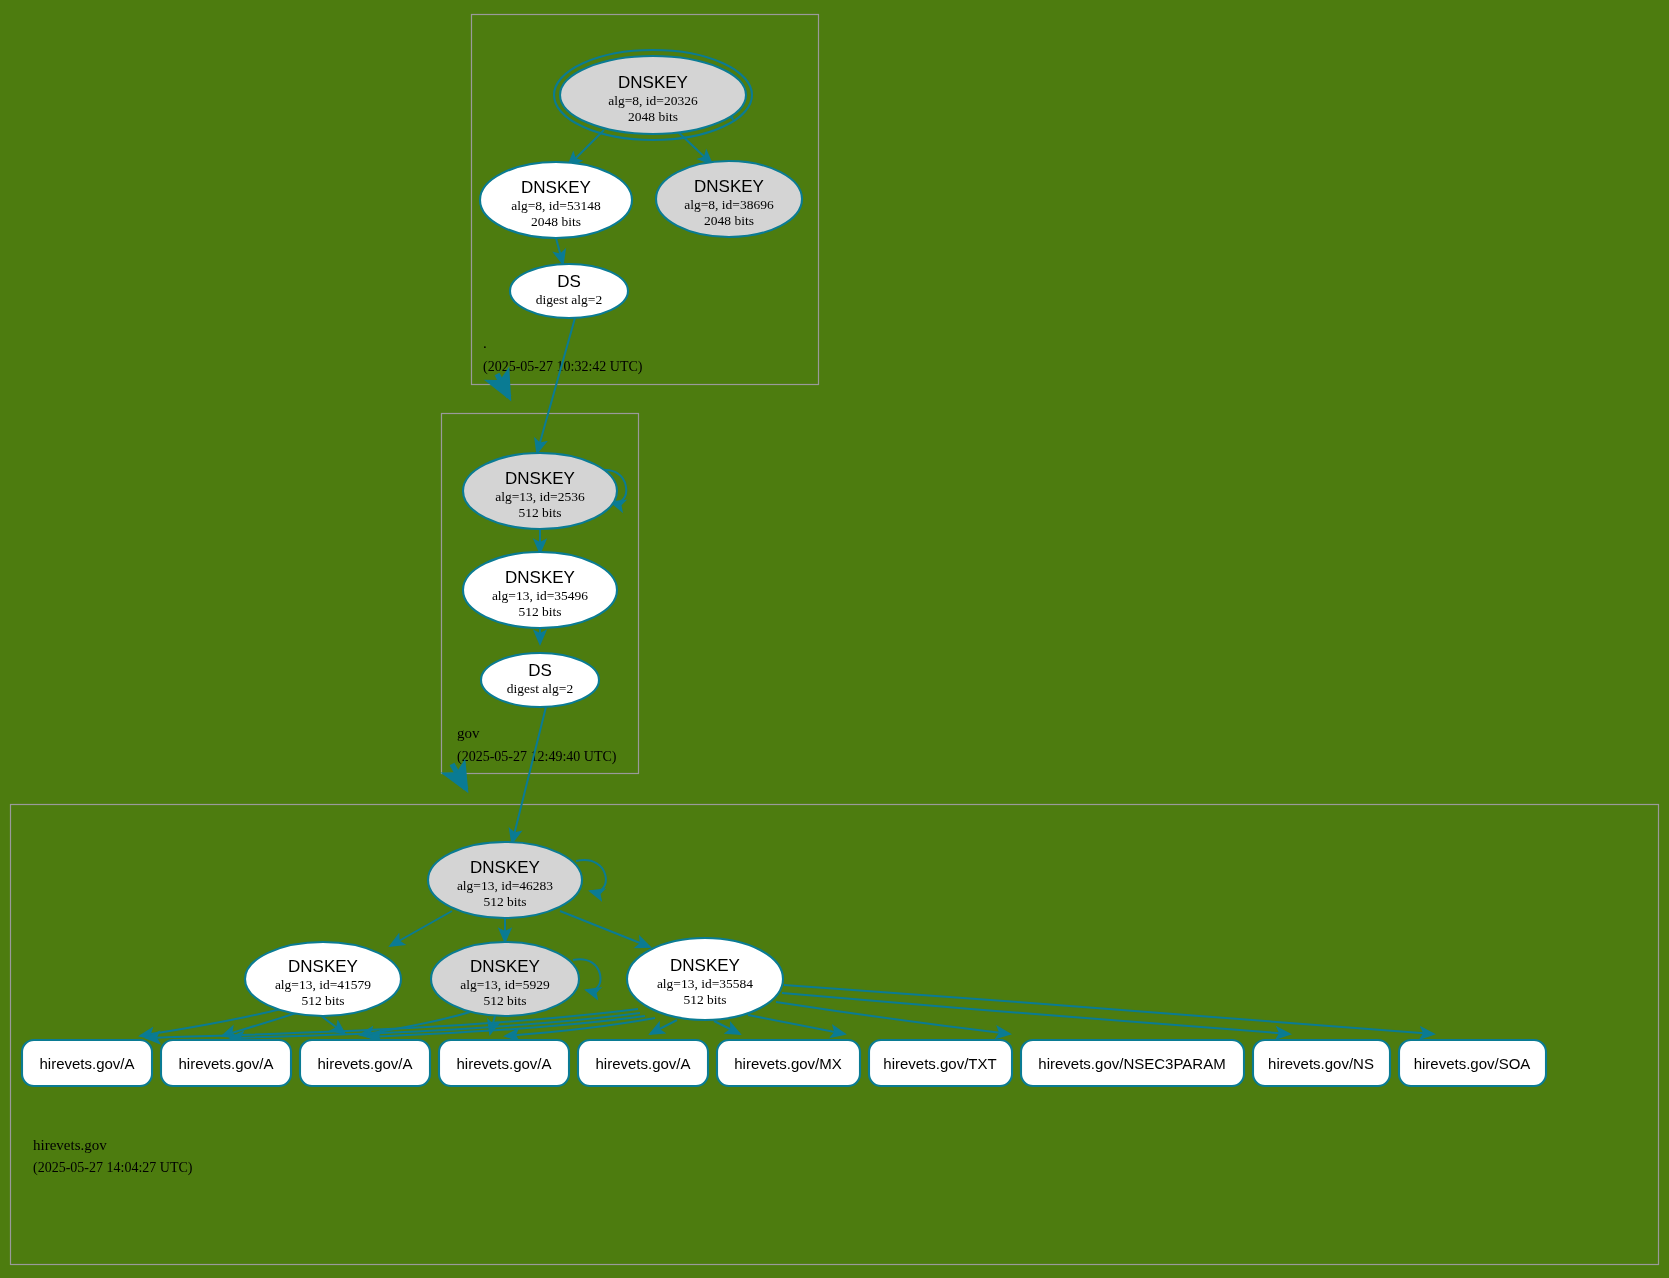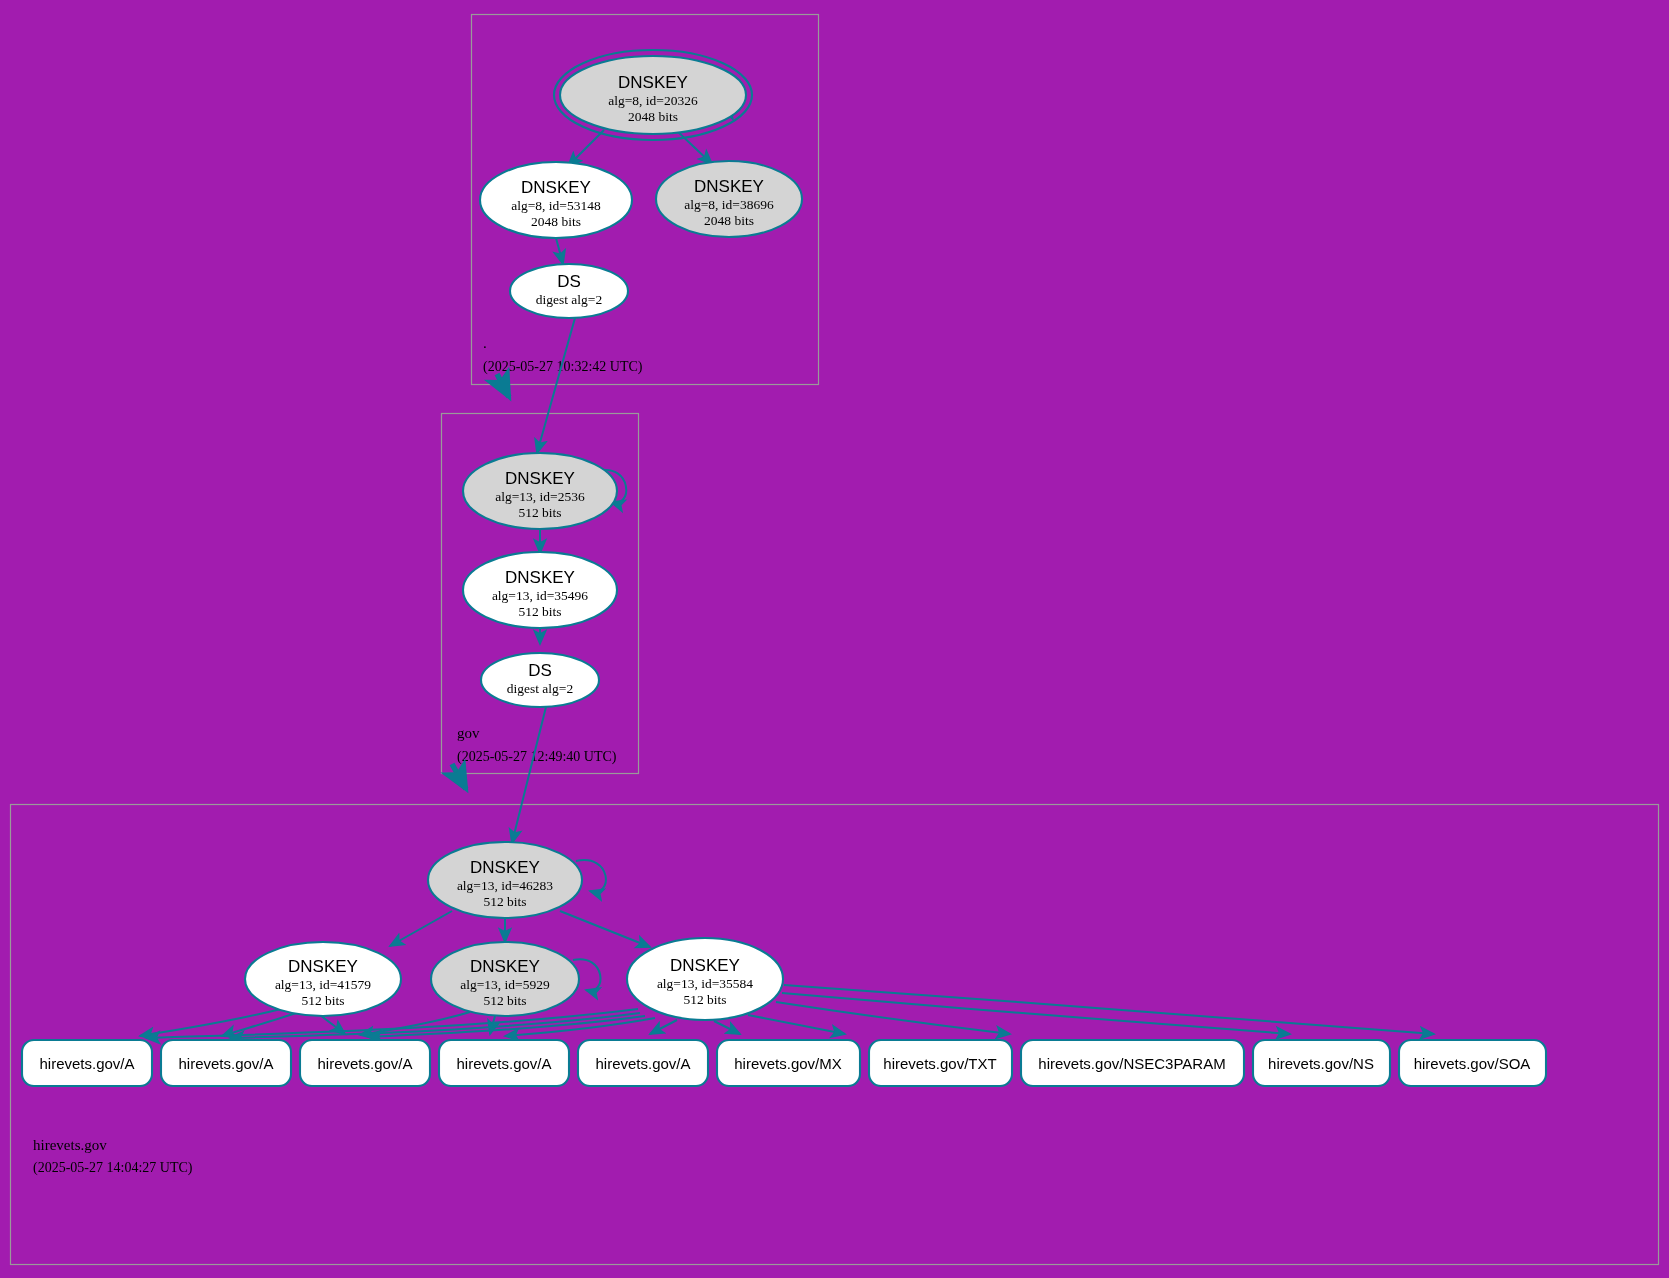--- a/index.html
+++ b/index.html
@@ -7,21 +7,21 @@
     padding: 0;
     background: #ffffff;
   }
   body {
     font-family: "Liberation Serif", "DejaVu Serif", serif;
   }
   #stage {
     position: relative;
     width: 1669px;
     height: 1278px;
-    background: #a21caf;
+    background: #4d7c0f;
     overflow: hidden;
   }
   svg#canvas {
     position: absolute;
     left: 0;
     top: 0;
     width: 1669px;
     height: 1278px;
   }
   .zone-box {

